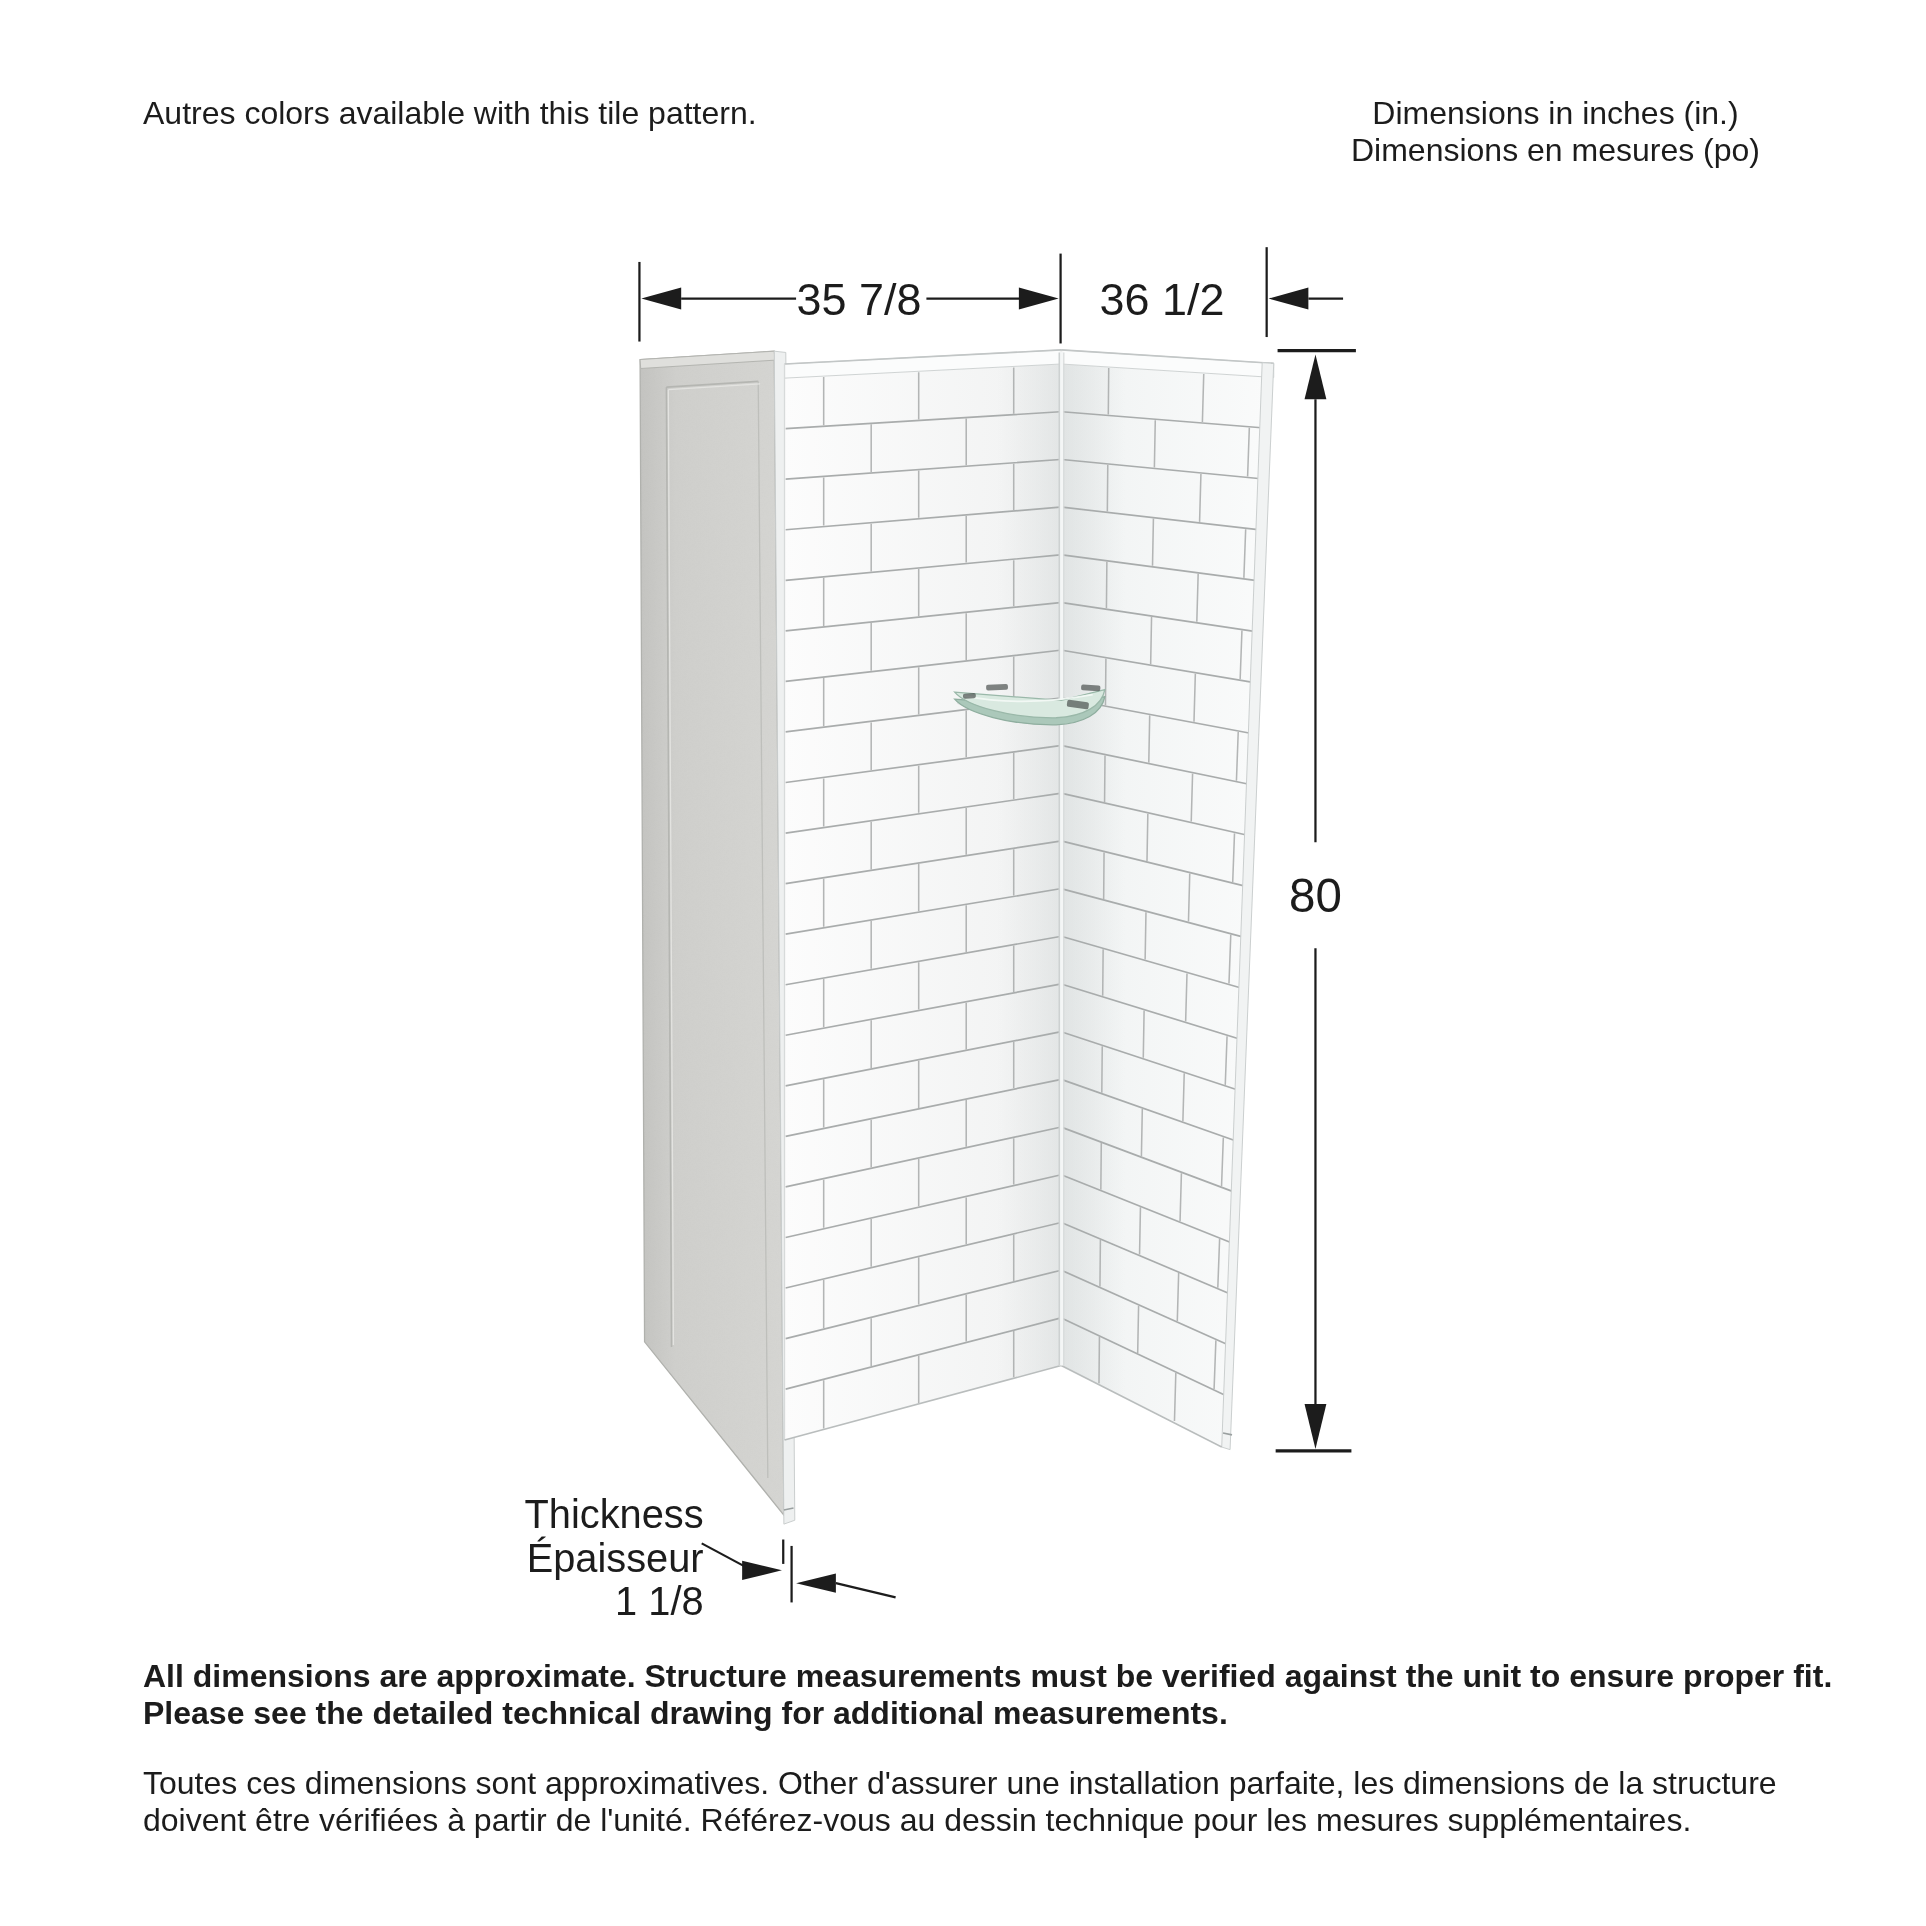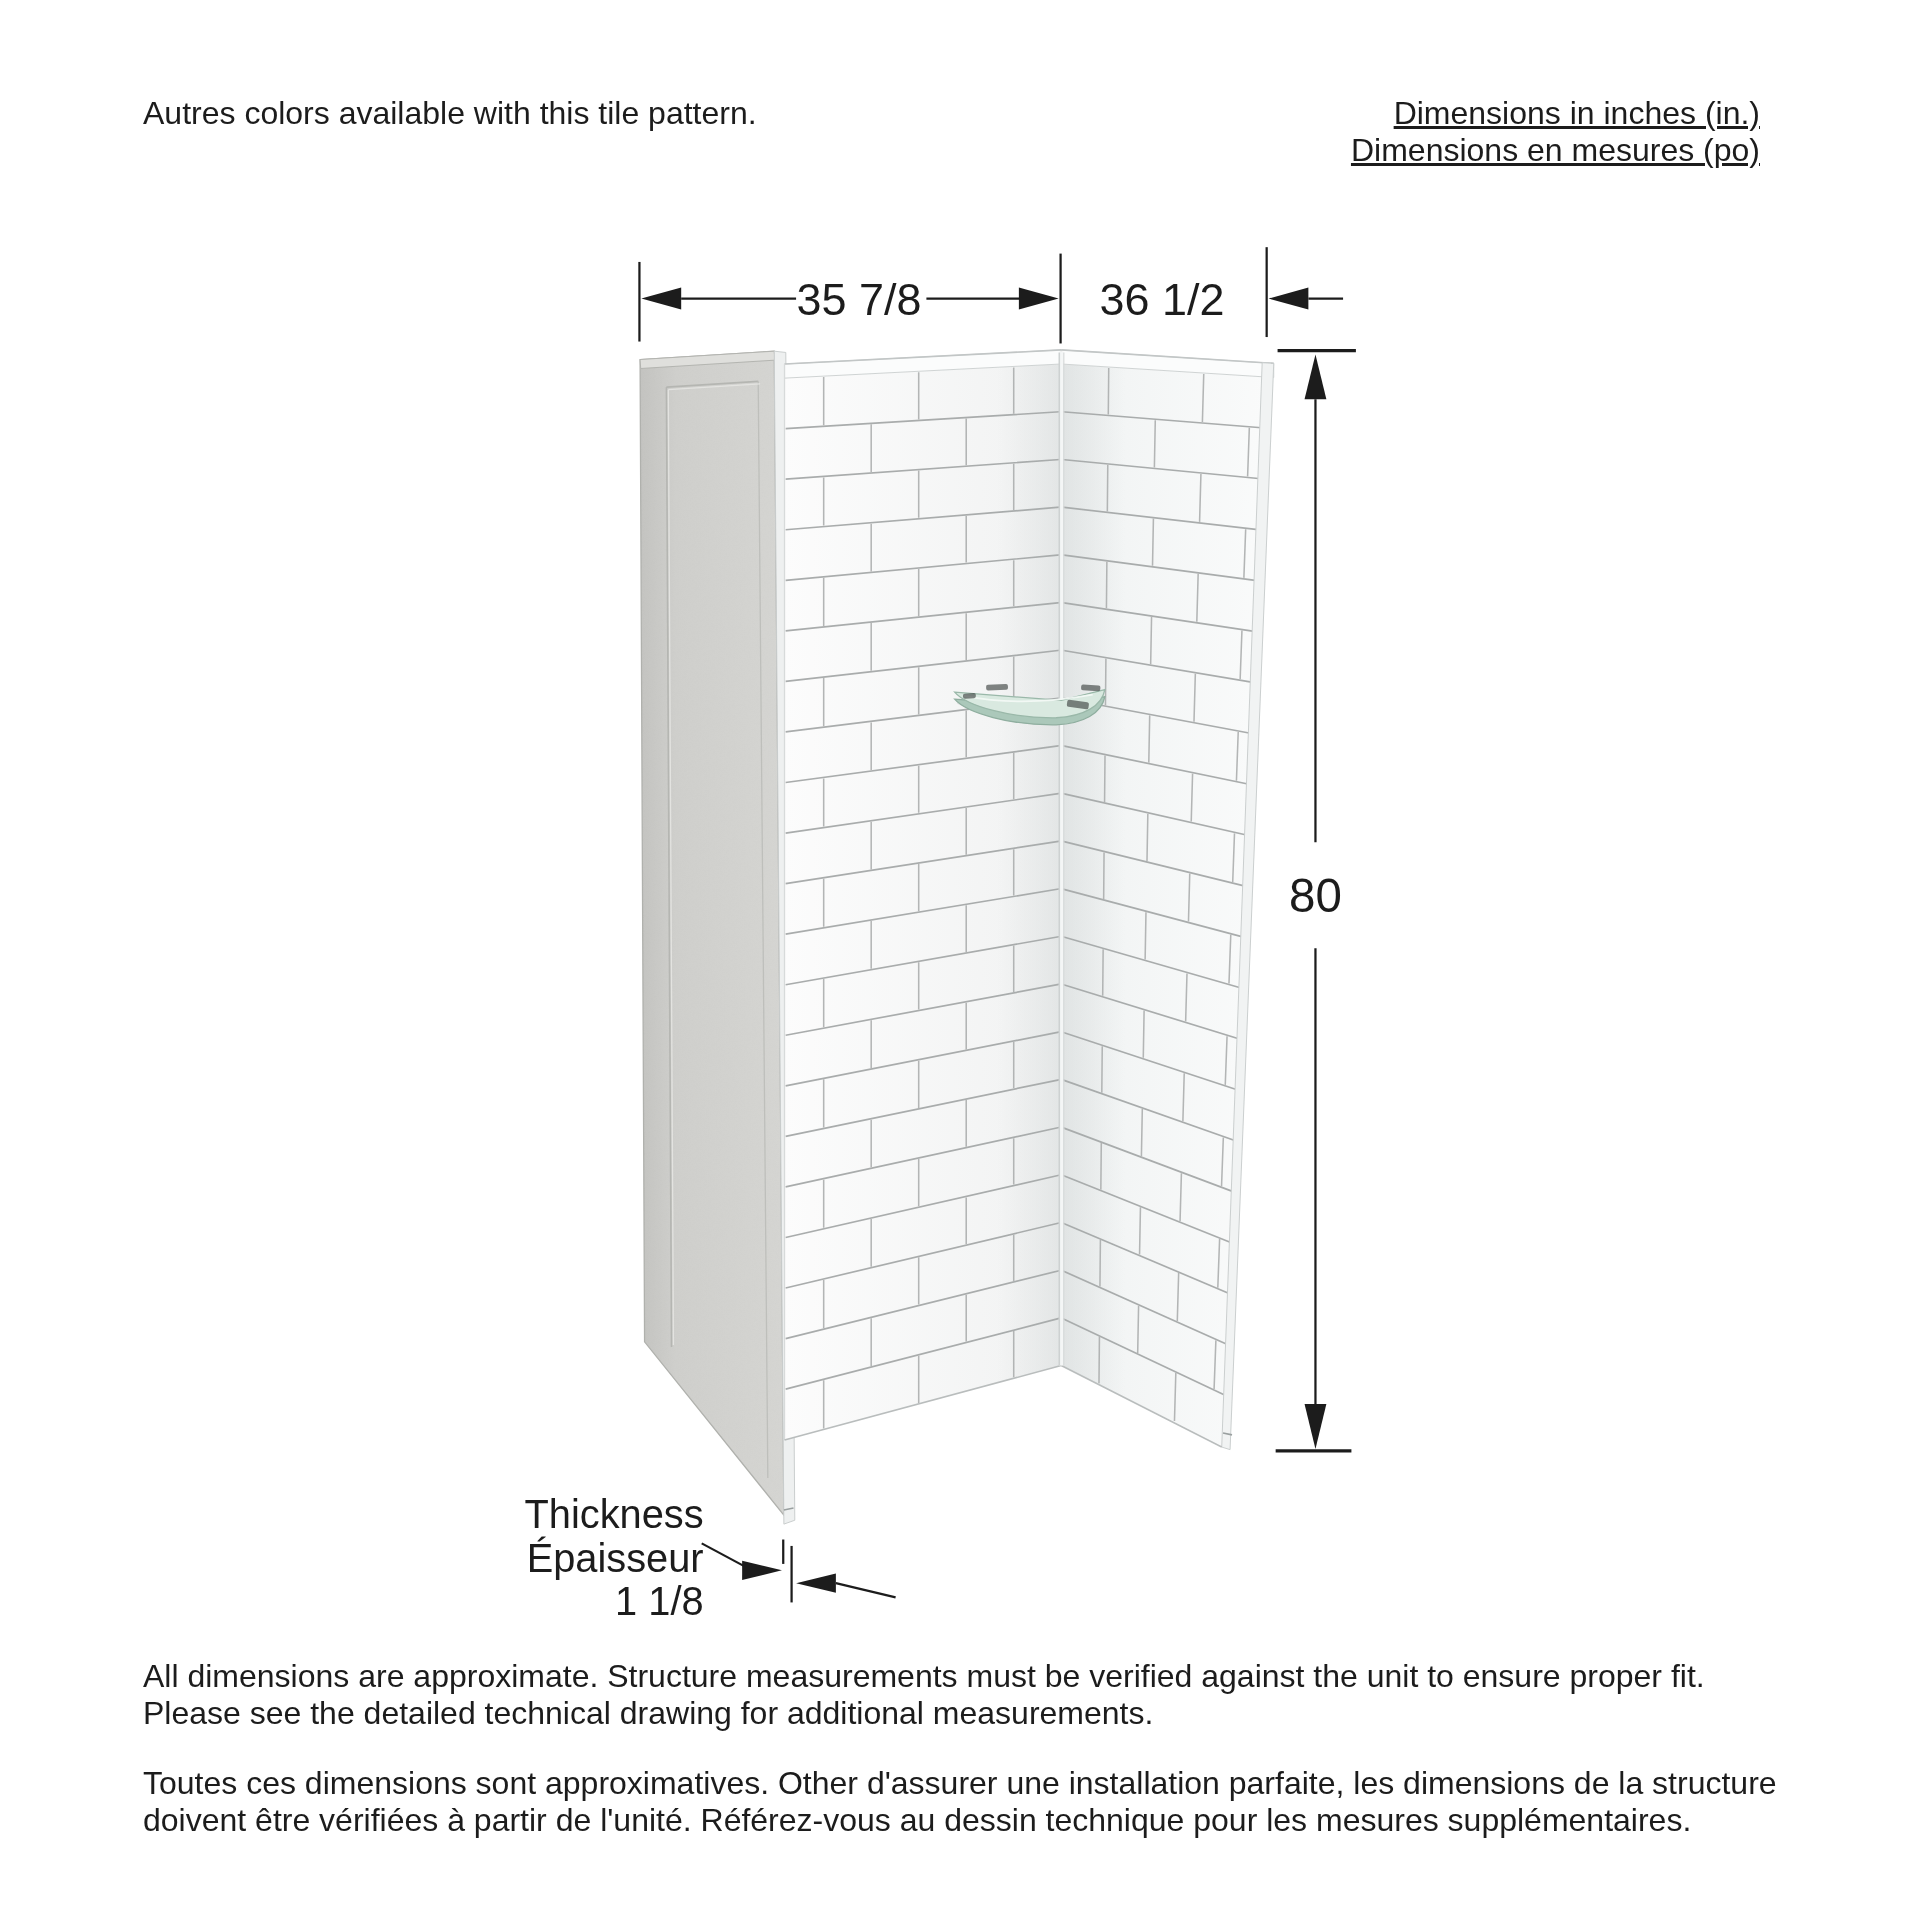--- a/index.html
+++ b/index.html
@@ -1,39 +1,39 @@
 <!DOCTYPE html>
 <html style="font-size:10.3px"><head>
 <meta charset="utf-8">
 <style>
   html,body{margin:0;padding:0;background:#ffffff;width:1926px;height:1926px;position:relative;
     font-family:"Liberation Sans",sans-serif;color:#1c1c1c;}
   .txtblock{position:absolute;font-size:32px;line-height:37px;white-space:nowrap;}
-  .txtblock.right{text-align:right;text-decoration:underline;}
+  .txtblock.right{text-align:center;}
   #drawing-svg{position:absolute;left:0;top:0;width:1926px;height:1926px;}
   .dimlabel{font-family:"Liberation Sans",sans-serif;font-size:70px;fill:#1c1c1c;}
   .dimlabel.big{font-size:74px;}
   .thicklabel{font-family:"Liberation Sans",sans-serif;font-size:62px;fill:#1c1c1c;}
   .dimstroke{stroke:#1c1c1c;stroke-width:3.5;fill:none;}
   .dimtick{stroke:#1c1c1c;stroke-width:5;fill:none;}
   .dimarrow{fill:#1c1c1c;stroke:none;}
 </style>
 </head>
 <body>
 
 <div class="txtblock" style="left:143px;top:95px;">
   <div>Autres colors available with this tile pattern.</div>
 </div>
 
 <div class="txtblock right" style="right:166px;top:95px;">
   <div>Dimensions in inches (in.)</div>
   <div>Dimensions en mesures (po)</div>
 </div>
 
-<div class="txtblock" style="left:143px;top:1658px;">
+<div class="txtblock" style="left:143px;top:1658px;font-weight:bold;">
   <div>All dimensions are approximate. Structure measurements must be verified against the unit to ensure proper fit.</div>
   <div>Please see the detailed technical drawing for additional measurements.</div>
 </div>
 
 <div class="txtblock" style="left:143px;top:1765px;">
   <div>Toutes ces dimensions sont approximatives. Other d'assurer une installation parfaite, les dimensions de la structure</div>
   <div>doivent être vérifiées à partir de l'unité. Référez-vous au dessin technique pour les mesures supplémentaires.</div>
 </div>
 
 <svg id="drawing-svg" viewBox="0 0 3000 3000">

